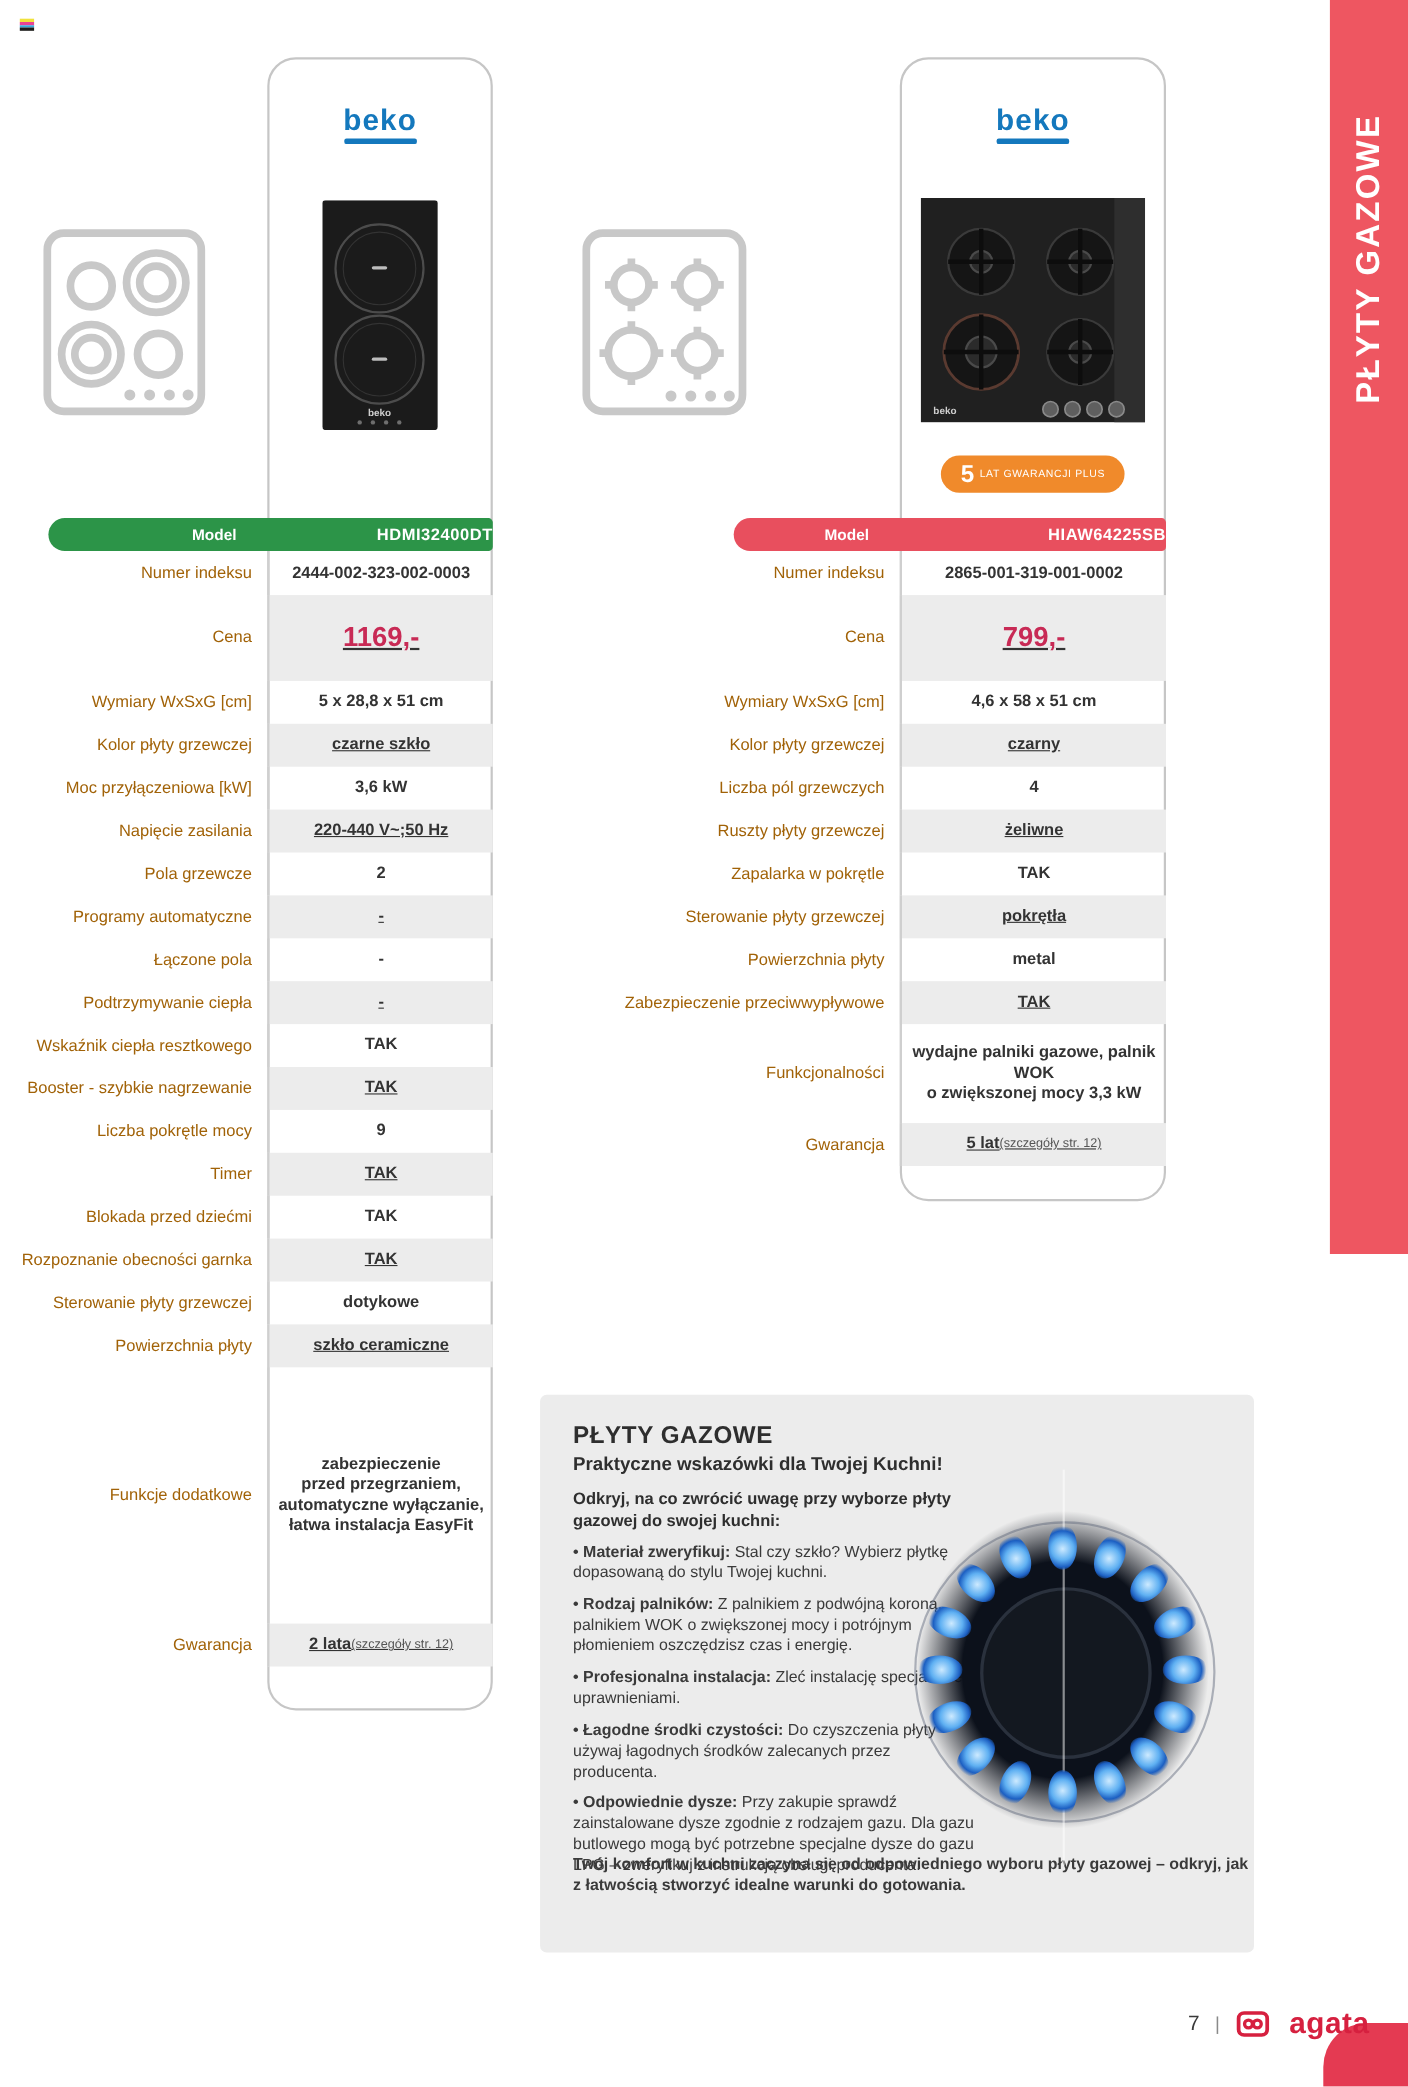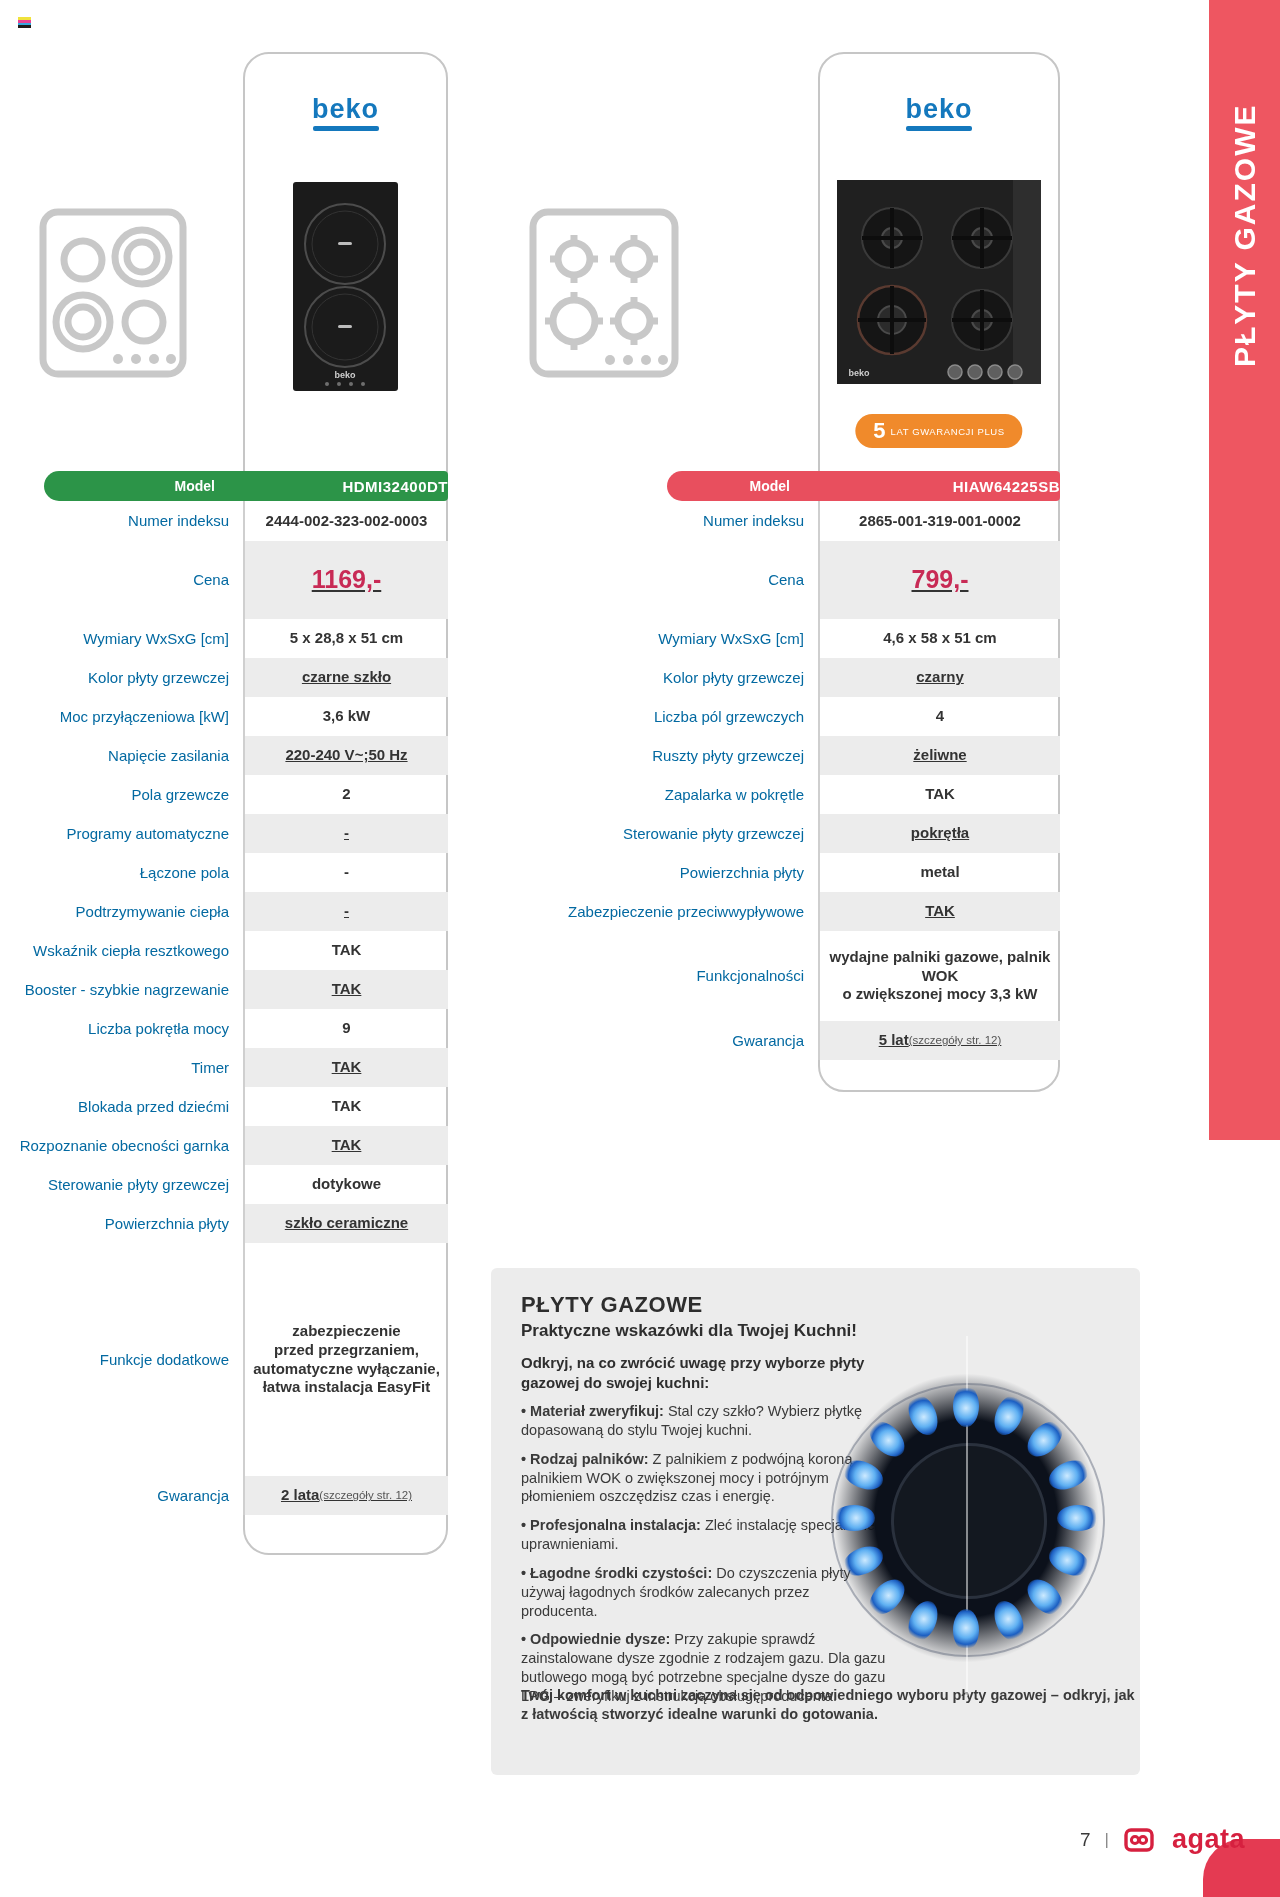--- a/index.html
+++ b/index.html
@@ -62,21 +62,21 @@
   .header-value{font-size:15px;font-weight:700;text-align:right;letter-spacing:.5px;}
   .table-left  .header-value{width:205px;}
   .table-right .header-value{width:242px;}
 
   .spec-row{display:flex;height:39px;}
   .spec-row.tall-ind{height:233px;}
   .spec-row.tall-gas{height:90px;}
   .spec-row.first{height:40px;}
   .spec-row.price{height:78px;}
   .row-label{display:flex;align-items:center;justify-content:flex-end;text-align:right;
-    font-size:15px;color:#0369a1;box-sizing:border-box;line-height:1.15;}
+    font-size:15px;color:#a16207;box-sizing:border-box;line-height:1.15;}
   .table-left  .row-label{width:243px;padding-right:14px;}
   .table-right .row-label{width:258px;padding-right:14px;}
   .row-value{display:flex;align-items:center;justify-content:center;text-align:center;
     font-size:15px;color:#333;font-weight:600;box-sizing:border-box;
     border-left:2px solid #cfcfcf;white-space:pre-line;line-height:1.25;padding:0 6px;}
   .table-left  .row-value{width:205px;}
   .table-right .row-value{width:242px;}
   .row-value.shaded{background:#ececec;text-decoration:underline;}
   .price-text{color:#c82a55;font-size:25px;font-weight:800;}
   .val-note{font-size:11.5px;font-weight:400;color:#555;}
@@ -246,21 +246,21 @@
         <div class="spec-row">
           <div class="row-label">Kolor płyty grzewczej</div>
           <div class="row-value shaded">czarne szkło</div>
         </div>
         <div class="spec-row">
           <div class="row-label">Moc przyłączeniowa [kW]</div>
           <div class="row-value">3,6 kW</div>
         </div>
         <div class="spec-row">
           <div class="row-label">Napięcie zasilania</div>
-          <div class="row-value shaded">220-240 V~;50 Hz</div>
+          <div class="row-value shaded">220-440 V~;50 Hz</div>
         </div>
         <div class="spec-row">
           <div class="row-label">Pola grzewcze</div>
           <div class="row-value">2</div>
         </div>
         <div class="spec-row">
           <div class="row-label">Programy automatyczne</div>
           <div class="row-value shaded">-</div>
         </div>
         <div class="spec-row">
@@ -273,21 +273,21 @@
         </div>
         <div class="spec-row">
           <div class="row-label">Wskaźnik ciepła resztkowego</div>
           <div class="row-value">TAK</div>
         </div>
         <div class="spec-row">
           <div class="row-label">Booster - szybkie nagrzewanie</div>
           <div class="row-value shaded">TAK</div>
         </div>
         <div class="spec-row">
-          <div class="row-label">Liczba pokrętła mocy</div>
+          <div class="row-label">Liczba pokrętle mocy</div>
           <div class="row-value">9</div>
         </div>
         <div class="spec-row">
           <div class="row-label">Timer</div>
           <div class="row-value shaded">TAK</div>
         </div>
         <div class="spec-row">
           <div class="row-label">Blokada przed dziećmi</div>
           <div class="row-value">TAK</div>
         </div>

